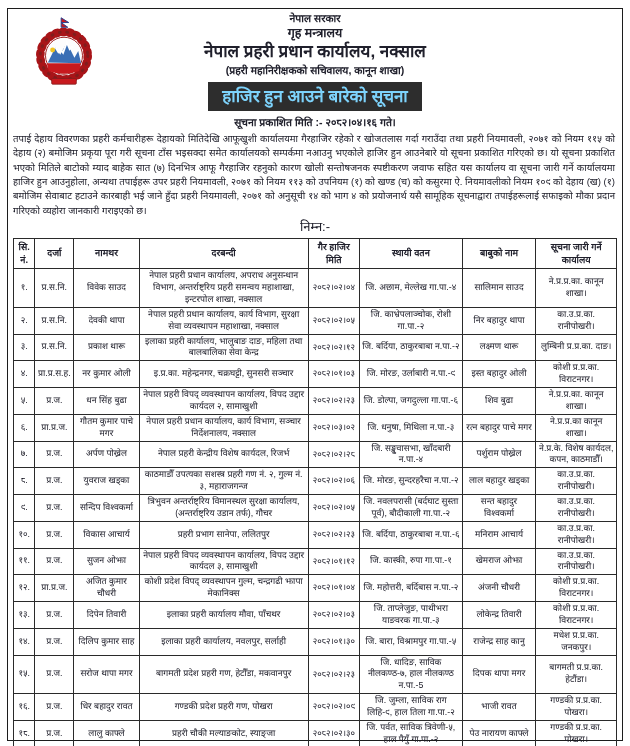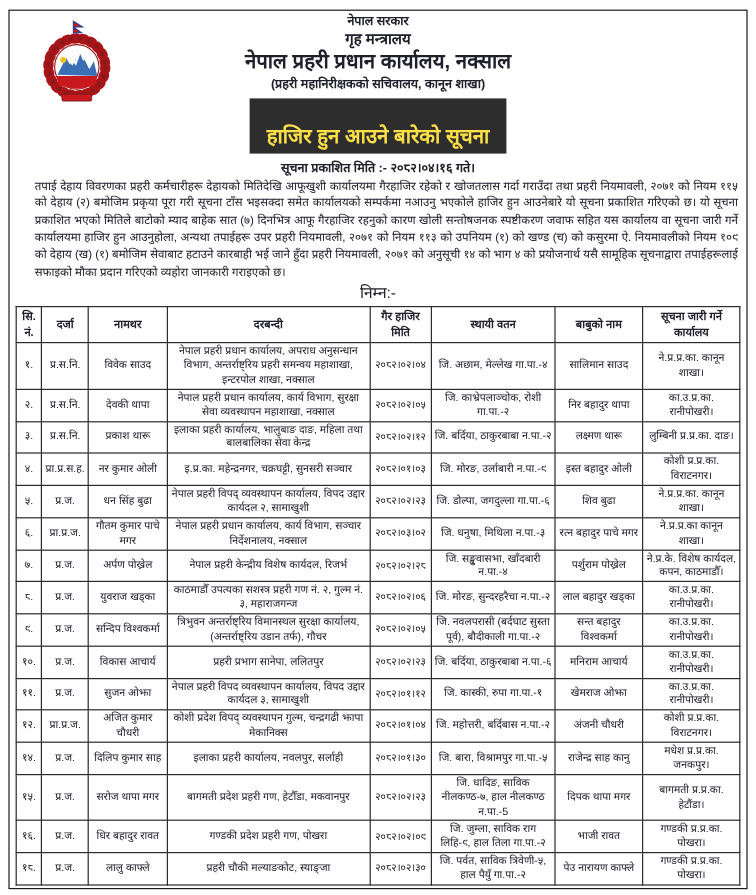--- a/index.html
+++ b/index.html
@@ -23,31 +23,31 @@
   .hdr{ text-align:center; position:relative; }
   .emblem{ position:absolute; left:22px; top:2px; }
   .gov    {font-size:10.5px; font-weight:bold; line-height:1.25;}
   .minis  {font-size:12.5px; font-weight:bold; line-height:1.3;}
   .office {font-size:17px;   font-weight:bold; line-height:1.25;text-align:center;}
   .subo   {font-size:10.5px; font-weight:bold; line-height:1.45;}
   .titlebadge{
     display:inline-block;
     margin-top:4px;
     background:#2d2d2d;
-    color:#fde047;
+    color:#7dd3fc;
     font-size:17px;
     font-weight:bold;
-    padding:19px 14px 4px 14px;
+    padding:2px 14px 4px 14px;
   }
   .pubdate{ font-size:10.5px; font-weight:bold; margin-top:4px; }
   .intro{
     font-size:9.6px;
     line-height:1.5;
     text-align:justify;
-    margin:3px 2px 0 16px;
+    margin:3px 2px 0 0;
   }
   .nimna{ text-align:center; font-size:13px; line-height:1.3; margin:1px 0 2px 0;}
   table{
     width:100%;
     border-collapse:collapse;
     table-layout:fixed;
   }
   th,td{
     border:1px solid #2a2a2a;
     font-size:8.8px;
@@ -230,20 +230,30 @@
             <td class="c0">१२.</td>
             <td class="c1">प्रा.प्र.ज.</td>
             <td class="c2">अजित कुमार चौधरी</td>
             <td class="c3">कोशी प्रदेश विपद् व्यवस्थापन गुल्म, चन्द्रगढी झापा मेकानिक्स</td>
             <td class="c4">२०८२।०१।०४</td>
             <td class="c5">जि. महोत्तरी, बर्दिबास न.पा.-२</td>
             <td class="c6">अंजनी चौधरी</td>
             <td class="c7">कोशी प्र.प्र.का. विराटनगर।</td>
           </tr>
           <tr>
+            <td class="c0">१३.</td>
+            <td class="c1">प्र.ज.</td>
+            <td class="c2">दिपेन तिवारी</td>
+            <td class="c3">इलाका प्रहरी कार्यालय मौवा, पाँचथर</td>
+            <td class="c4">२०८२।०२।०३</td>
+            <td class="c5">जि. ताप्लेजुङ, पाथीभरा याङवरक गा.पा.-३</td>
+            <td class="c6">लोकेन्द्र तिवारी</td>
+            <td class="c7">कोशी प्र.प्र.का. विराटनगर।</td>
+          </tr>
+          <tr>
             <td class="c0">१४.</td>
             <td class="c1">प्र.ज.</td>
             <td class="c2">दिलिप कुमार साह</td>
             <td class="c3">इलाका प्रहरी कार्यालय, नवलपुर, सर्लाही</td>
             <td class="c4">२०८२।०१।३०</td>
             <td class="c5">जि. बारा, विश्रामपुर गा.पा.-५</td>
             <td class="c6">राजेन्द्र साह कानु</td>
             <td class="c7">मधेश प्र.प्र.का. जनकपुर।</td>
           </tr>
           <tr>

